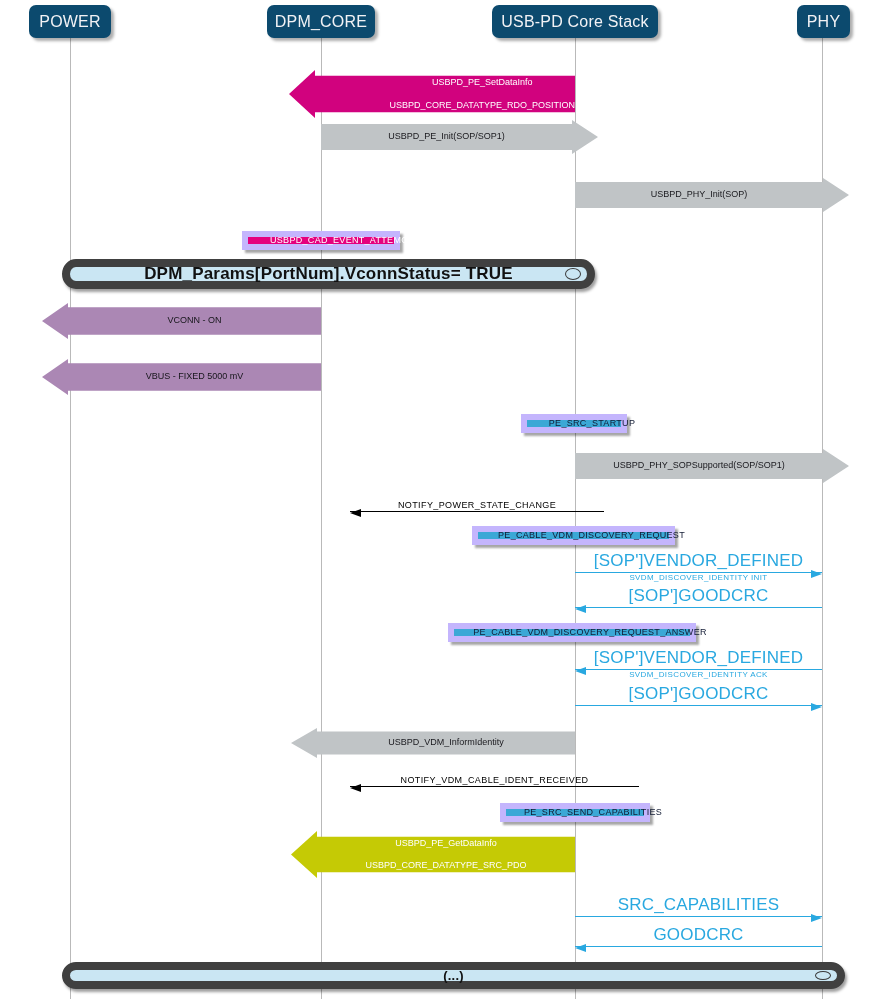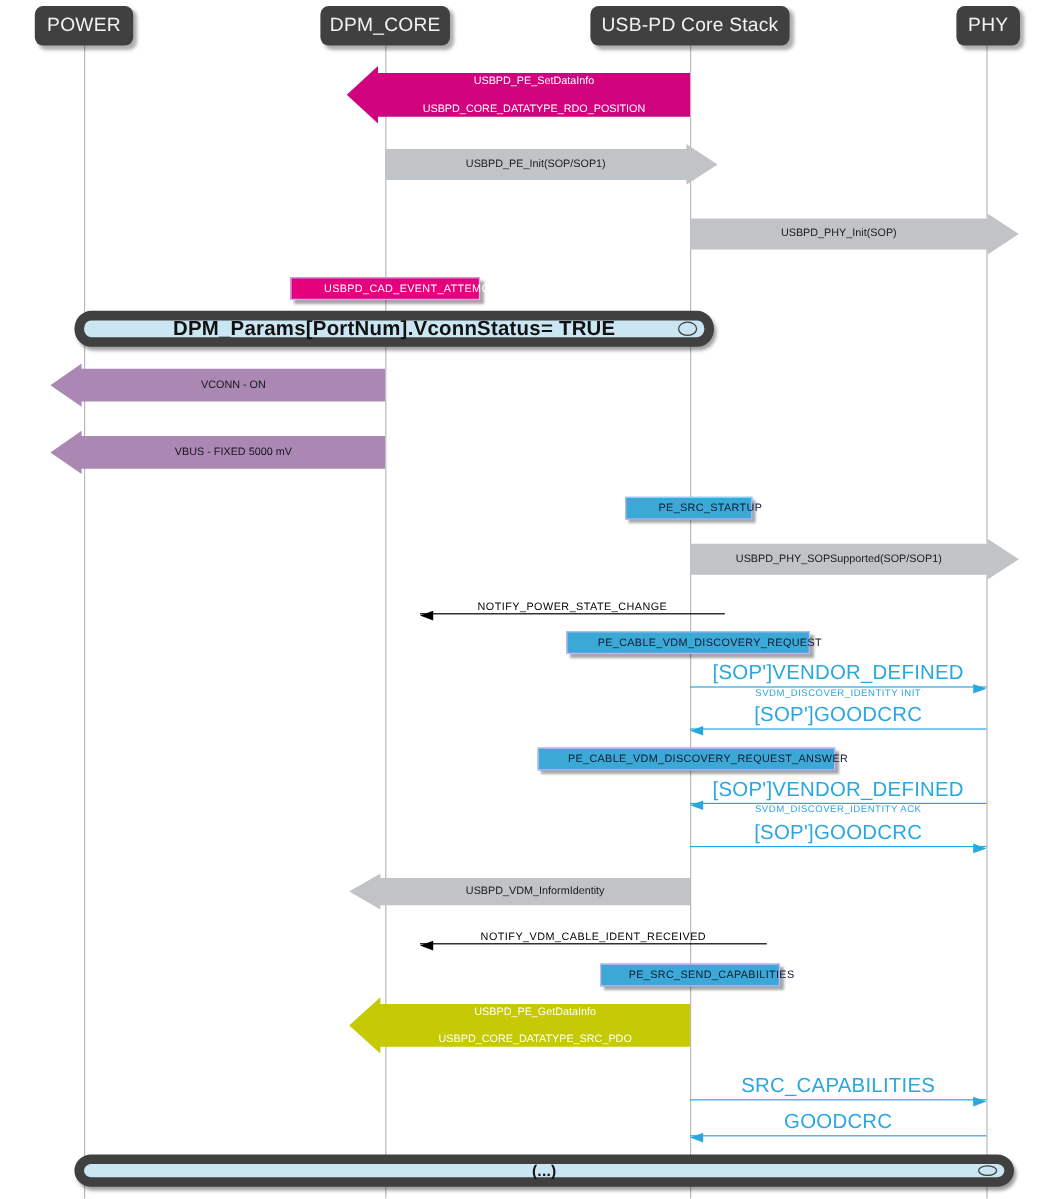--- a/index.html
+++ b/index.html
@@ -23,21 +23,21 @@
     width: 1px;
     background: #b9b9b9;
     top: 38px;
     bottom: 0;
   }
   
   .participant {
     position: absolute;
     top: 5px;
     height: 33px;
-    background: #404040;
+    background: #0c4a6e;
     border-radius: 7px;
     color: #f2f2f5;
     font-size: 16px;
     line-height: 33px;
     text-align: center;
     white-space: nowrap;
     box-shadow: 3px 3px 3px rgba(0,0,0,0.32);
     letter-spacing: .2px;
   }
   
@@ -65,21 +65,21 @@
   .blockarrow .lbl { display:block; }
   .ba-gray   { background: #c0c4c6; color:#19191e; font-size: 9px; }
   .ba-pink   { background: #d1027e; color:#ffffff; font-size: 9px; }
   .ba-purple { background: #ab87b4; color:#16161b; font-size: 9px; }
   .ba-olive  { background: #c5ca05; color:#ffffff; font-size: 9px; }
 
   
   .statebox {
     position: absolute;
     box-sizing: border-box;
-    border: 1px solid #c4b5fd;
+    border: 6px solid #c4b5fd;
     font-size: 9px;
     line-height: 1;
     display: flex;
     align-items: center;
     justify-content: center;
     white-space: nowrap;
     box-shadow: 3px 3px 2px rgba(0,0,0,0.35);
     letter-spacing: .3px;
     padding-left: 36px;
   }
@@ -169,21 +169,21 @@
   <div class="participant" style="left:267px; width:108px;">
     <span>DPM_CORE</span>
   </div>
   <div class="participant" style="left:492px; width:166px;">
     <span>USB-PD Core Stack</span>
   </div>
   <div class="participant" style="left:797px; width:53px;">
     <span>PHY</span>
   </div>
 
-  <div class="blockarrow left ba-pink" style="left:289px; top:55px; width:286px; height:48px;">
+  <div class="blockarrow left ba-pink" style="left:289px; top:70px; width:286px; height:48px;justify-content:flex-end;">
     <div>
       <span class="lbl">USBPD_PE_SetDataInfo</span>
       <span class="lbl">USBPD_CORE_DATATYPE_RDO_POSITION</span>
     </div>
   </div>
 
   <div class="blockarrow right ba-gray" style="left:321px; top:120px; width:277px; height:34px;">
     <span class="lbl">USBPD_PE_Init(SOP/SOP1)</span>
   </div>
 

